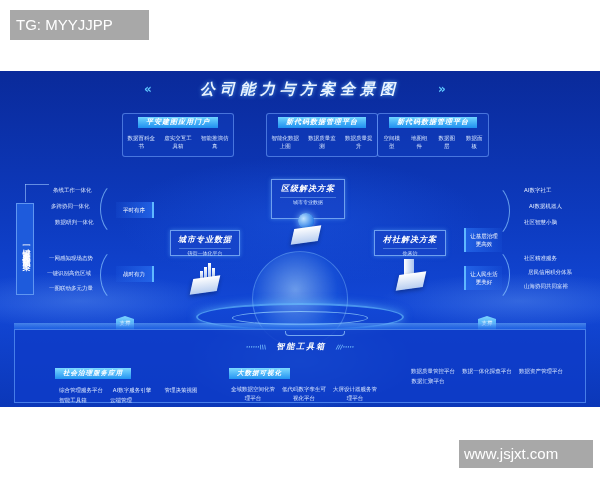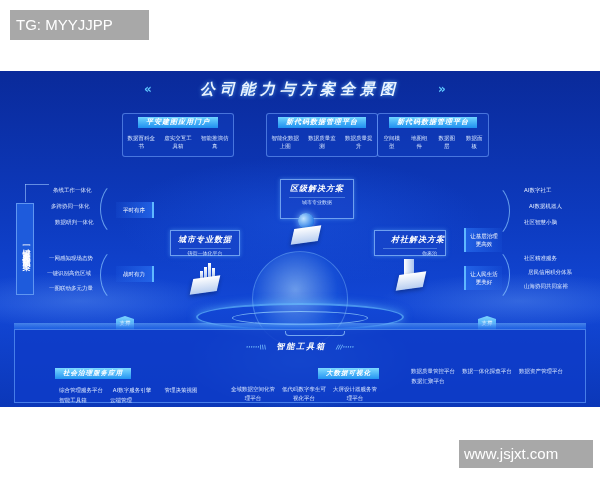--- a/index.html
+++ b/index.html
@@ -181,40 +181,40 @@
   <div class="tag-box right" style="left:464px; top:195px; width:38px;">让人民生活更美好</div>
   <div class="arc" style="left:500px; top:112px; width:40px; height:56px; border-right-color:rgba(140,200,255,0.7); border-left-color:transparent; border-top-color:transparent; border-bottom-color:transparent; transform:translateX(-30px);"></div>
   <div class="arc" style="left:500px; top:176px; width:40px; height:56px; border-right-color:rgba(140,200,255,0.7); border-left-color:transparent; border-top-color:transparent; border-bottom-color:transparent; transform:translateX(-30px);"></div>
   <div class="side-text" style="left:524px; top:116px;">AI数字社工</div>
   <div class="side-text" style="left:529px; top:132px;">AI数据机器人</div>
   <div class="side-text" style="left:524px; top:148px;">社区智慧小脑</div>
   <div class="side-text" style="left:524px; top:184px;">社区精准服务</div>
   <div class="side-text" style="left:528px; top:198px;">居民信用积分体系</div>
   <div class="side-text" style="left:524px; top:212px;">山海协同共同富裕</div>
 
-  <div class="sol-box" style="left:280px; top:108px; width:74px; height:40px;">
+  <div class="sol-box" style="left:271px; top:108px; width:74px; height:40px;">
     <div class="sol-title">区级解决方案</div>
     <div class="sol-sub">城市专业数据</div>
   </div>
   <div class="globe-small" style="left:298px; top:142px;"></div>
   <div class="iso" style="left:293px; top:156px;"></div>
 
   <div class="sol-box" style="left:170px; top:159px; width:70px; height:26px;">
     <div class="sol-title">城市专业数据</div>
     <div class="sol-sub">镇街一体化平台</div>
   </div>
   <div class="bars" style="left:200px; top:192px;">
     <span style="height:8px"></span>
       <span style="height:12px"></span>
       <span style="height:16px"></span>
       <span style="height:11px"></span>
   </div>
   <div class="iso" style="left:192px; top:206px;"></div>
 
-  <div class="sol-box" style="left:374px; top:159px; width:72px; height:26px;text-align:right;">
+  <div class="sol-box" style="left:374px; top:159px; width:72px; height:26px;">
     <div class="sol-title">村社解决方案</div>
     <div class="sol-sub">你来治</div>
   </div>
   <div class="building" style="left:404px; top:188px;"></div>
   <div class="iso" style="left:398px; top:202px;"></div>
 
   <div class="big-globe"></div>
   <div class="globe-ring"></div>
   <div class="globe-ring2"></div>
 
@@ -233,21 +233,21 @@
       <div class="prod-items">
         <div class="prod-item" style="width:52px">综合管理服务平台</div>
         <div class="prod-item" style="width:50px">AI数字服务引擎</div>
         <div class="prod-item" style="width:48px">管理决策视图</div>
         <div class="prod-item" style="width:36px">智能工具箱</div>
         <div class="prod-item" style="width:60px">云端管理</div>
       </div>
     </div>
 
     <div class="prod-col" style="left:214px; width:150px;">
-      <div style="text-align:right; width:150px;"><span class="prod-head">大数据可视化</span></div>
+      <div style="text-align:left; width:150px;"><span class="prod-head">大数据可视化</span></div>
       <div class="prod-items" style="justify-content:space-between;">
         <div class="prod-item" style="width:48px; white-space:normal; line-height:9px;">全域数据空间化管理平台</div>
         <div class="prod-item" style="width:48px; white-space:normal; line-height:9px;">低代码数字孪生可视化平台</div>
         <div class="prod-item" style="width:48px; white-space:normal; line-height:9px;">大屏设计器服务管理平台</div>
       </div>
     </div>
 
     <div class="prod-col" style="left:392px; width:160px;">
       <div class="prod-items">
         <div class="prod-item" style="width:52px">数据质量管控平台</div>

